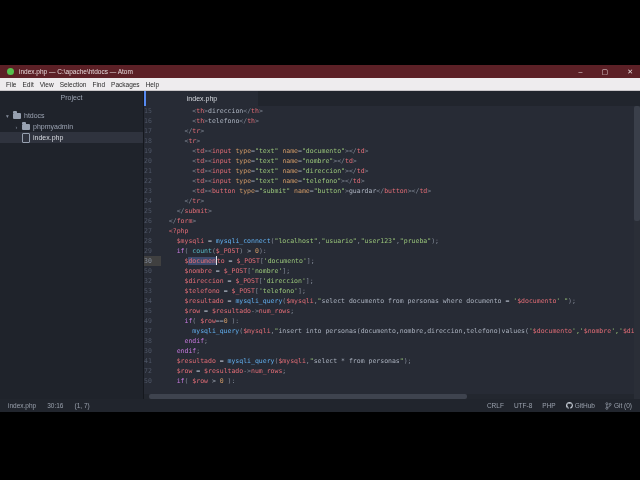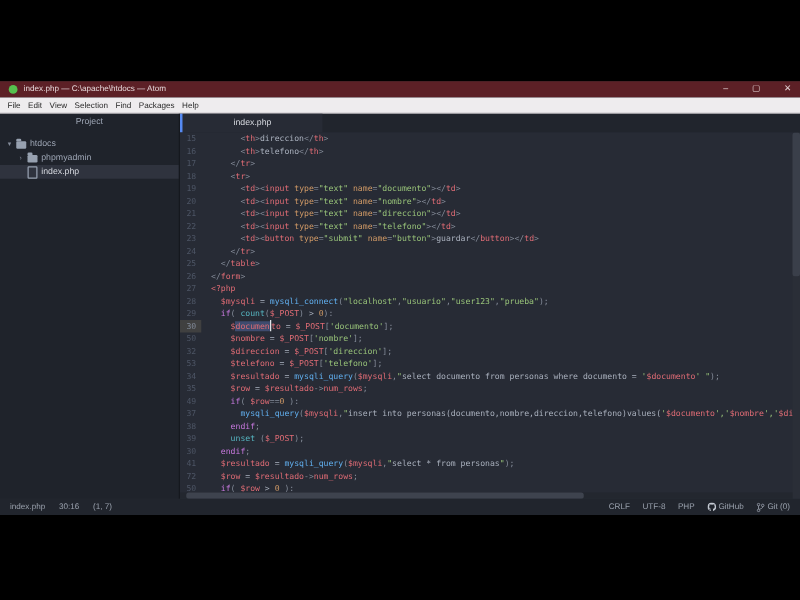--- a/index.html
+++ b/index.html
@@ -34,21 +34,21 @@
   .ticon.file{width:6px;height:8px;border:1px solid #97a1b0;border-radius:1px;background:transparent}
   
   .editor{flex:1;display:flex;flex-direction:column;min-width:0}
   .tabbar{height:15px;flex:none;background:var(--panel_bg,#21252d);display:flex;position:relative}
   .tab-accent{position:absolute;left:0;top:0;width:2px;height:15px;background:var(--accent,#568af2)}
   .tab{width:112px;margin-left:2px;background:var(--editor_bg,#272b35);color:#d7dae0;font-size:7px;
        display:flex;align-items:center;justify-content:center;white-space:nowrap}
   .code{flex:1;position:relative;overflow:hidden;background:var(--editor_bg,#272b35);
         font-family:"DejaVu Sans Mono",monospace;font-size:6.5px;line-height:10px}
   .cl{display:flex;height:10px;white-space:pre}
-  .ln{width:13px;flex:none;text-align:right;padding-right:4px;color:#4d5565;font-size:6.5px}
+  .ln{width:13px;flex:none;text-align:left;padding-right:4px;color:#4d5565;font-size:6.5px}
   .ln.act{color:#828b9a;background:#404040}
   .ct{white-space:pre}
   
   .tk-pln{color:var(--syn_default,#abb2bf)} .tk-pun{color:var(--syn_punct,#848b98)}
   .tk-tag{color:var(--syn_tag,#e06c75)}     .tk-attr{color:var(--syn_attr,#d19a66)}
   .tk-str{color:var(--syn_string,#98c379)}  .tk-var{color:var(--syn_variable,#e06c75)}
   .tk-fn{color:var(--syn_function,#61afef)} .tk-sup{color:var(--syn_support,#56b6c2)}
   .tk-kw{color:var(--syn_keyword,#c678dd)}  .tk-num{color:var(--syn_number,#d19a66)}
   .tk-sql{color:var(--syn_sql,#a9b0bd)}
   .tk-vsel{color:var(--syn_variable,#e06c75);background:var(--selection,#3e4b6e)}
@@ -124,35 +124,34 @@
             <div class="cl"><span class="ln">15</span><span class="ct"><span class="tk-pln">        </span><span class="tk-pun">&lt;</span><span class="tk-tag">th</span><span class="tk-pun">&gt;</span><span class="tk-pln">direccion</span><span class="tk-pun">&lt;/</span><span class="tk-tag">th</span><span class="tk-pun">&gt;</span></span></div>
             <div class="cl"><span class="ln">16</span><span class="ct"><span class="tk-pln">        </span><span class="tk-pun">&lt;</span><span class="tk-tag">th</span><span class="tk-pun">&gt;</span><span class="tk-pln">telefono</span><span class="tk-pun">&lt;/</span><span class="tk-tag">th</span><span class="tk-pun">&gt;</span></span></div>
             <div class="cl"><span class="ln">17</span><span class="ct"><span class="tk-pln">      </span><span class="tk-pun">&lt;/</span><span class="tk-tag">tr</span><span class="tk-pun">&gt;</span></span></div>
             <div class="cl"><span class="ln">18</span><span class="ct"><span class="tk-pln">      </span><span class="tk-pun">&lt;</span><span class="tk-tag">tr</span><span class="tk-pun">&gt;</span></span></div>
             <div class="cl"><span class="ln">19</span><span class="ct"><span class="tk-pln">        </span><span class="tk-pun">&lt;</span><span class="tk-tag">td</span><span class="tk-pun">&gt;&lt;</span><span class="tk-tag">input</span><span class="tk-pln"> </span><span class="tk-attr">type</span><span class="tk-pun">=</span><span class="tk-str">"text"</span><span class="tk-pln"> </span><span class="tk-attr">name</span><span class="tk-pun">=</span><span class="tk-str">"documento"</span><span class="tk-pun">&gt;&lt;/</span><span class="tk-tag">td</span><span class="tk-pun">&gt;</span></span></div>
             <div class="cl"><span class="ln">20</span><span class="ct"><span class="tk-pln">        </span><span class="tk-pun">&lt;</span><span class="tk-tag">td</span><span class="tk-pun">&gt;&lt;</span><span class="tk-tag">input</span><span class="tk-pln"> </span><span class="tk-attr">type</span><span class="tk-pun">=</span><span class="tk-str">"text"</span><span class="tk-pln"> </span><span class="tk-attr">name</span><span class="tk-pun">=</span><span class="tk-str">"nombre"</span><span class="tk-pun">&gt;&lt;/</span><span class="tk-tag">td</span><span class="tk-pun">&gt;</span></span></div>
             <div class="cl"><span class="ln">21</span><span class="ct"><span class="tk-pln">        </span><span class="tk-pun">&lt;</span><span class="tk-tag">td</span><span class="tk-pun">&gt;&lt;</span><span class="tk-tag">input</span><span class="tk-pln"> </span><span class="tk-attr">type</span><span class="tk-pun">=</span><span class="tk-str">"text"</span><span class="tk-pln"> </span><span class="tk-attr">name</span><span class="tk-pun">=</span><span class="tk-str">"direccion"</span><span class="tk-pun">&gt;&lt;/</span><span class="tk-tag">td</span><span class="tk-pun">&gt;</span></span></div>
             <div class="cl"><span class="ln">22</span><span class="ct"><span class="tk-pln">        </span><span class="tk-pun">&lt;</span><span class="tk-tag">td</span><span class="tk-pun">&gt;&lt;</span><span class="tk-tag">input</span><span class="tk-pln"> </span><span class="tk-attr">type</span><span class="tk-pun">=</span><span class="tk-str">"text"</span><span class="tk-pln"> </span><span class="tk-attr">name</span><span class="tk-pun">=</span><span class="tk-str">"telefono"</span><span class="tk-pun">&gt;&lt;/</span><span class="tk-tag">td</span><span class="tk-pun">&gt;</span></span></div>
             <div class="cl"><span class="ln">23</span><span class="ct"><span class="tk-pln">        </span><span class="tk-pun">&lt;</span><span class="tk-tag">td</span><span class="tk-pun">&gt;&lt;</span><span class="tk-tag">button</span><span class="tk-pln"> </span><span class="tk-attr">type</span><span class="tk-pun">=</span><span class="tk-str">"submit"</span><span class="tk-pln"> </span><span class="tk-attr">name</span><span class="tk-pun">=</span><span class="tk-str">"button"</span><span class="tk-pun">&gt;</span><span class="tk-pln">guardar</span><span class="tk-pun">&lt;/</span><span class="tk-tag">button</span><span class="tk-pun">&gt;&lt;/</span><span class="tk-tag">td</span><span class="tk-pun">&gt;</span></span></div>
             <div class="cl"><span class="ln">24</span><span class="ct"><span class="tk-pln">      </span><span class="tk-pun">&lt;/</span><span class="tk-tag">tr</span><span class="tk-pun">&gt;</span></span></div>
-            <div class="cl"><span class="ln">25</span><span class="ct"><span class="tk-pln">    </span><span class="tk-pun">&lt;/</span><span class="tk-tag">table</span><span class="tk-pun">&gt;</span></span></div>
+            <div class="cl"><span class="ln">25</span><span class="ct"><span class="tk-pln">    </span><span class="tk-pun">&lt;/</span><span class="tk-tag">submit</span><span class="tk-pun">&gt;</span></span></div>
             <div class="cl"><span class="ln">26</span><span class="ct"><span class="tk-pln">  </span><span class="tk-pun">&lt;/</span><span class="tk-tag">form</span><span class="tk-pun">&gt;</span></span></div>
             <div class="cl"><span class="ln">27</span><span class="ct"><span class="tk-pln">  </span><span class="tk-tag">&lt;?php</span></span></div>
             <div class="cl"><span class="ln">28</span><span class="ct"><span class="tk-pln">    </span><span class="tk-var">$mysqli</span><span class="tk-pln"> = </span><span class="tk-fn">mysqli_connect</span><span class="tk-pun">(</span><span class="tk-str">"localhost"</span><span class="tk-pun">,</span><span class="tk-str">"usuario"</span><span class="tk-pun">,</span><span class="tk-str">"user123"</span><span class="tk-pun">,</span><span class="tk-str">"prueba"</span><span class="tk-pun">);</span></span></div>
             <div class="cl"><span class="ln">29</span><span class="ct"><span class="tk-pln">    </span><span class="tk-kw">if</span><span class="tk-pun">( </span><span class="tk-sup">count</span><span class="tk-pun">(</span><span class="tk-var">$_POST</span><span class="tk-pun">)</span><span class="tk-pln"> &gt; </span><span class="tk-num">0</span><span class="tk-pun">):</span></span></div>
             <div class="cl"><span class="ln act">30</span><span class="ct"><span class="tk-pln">      </span><span class="tk-var">$</span><span class="tk-vsel">documen</span><span class="tk-cur"></span><span class="tk-var">to</span><span class="tk-pln"> = </span><span class="tk-var">$_POST</span><span class="tk-pun">[</span><span class="tk-str">'documento'</span><span class="tk-pun">];</span></span></div>
             <div class="cl"><span class="ln">50</span><span class="ct"><span class="tk-pln">      </span><span class="tk-var">$nombre</span><span class="tk-pln"> = </span><span class="tk-var">$_POST</span><span class="tk-pun">[</span><span class="tk-str">'nombre'</span><span class="tk-pun">];</span></span></div>
             <div class="cl"><span class="ln">32</span><span class="ct"><span class="tk-pln">      </span><span class="tk-var">$direccion</span><span class="tk-pln"> = </span><span class="tk-var">$_POST</span><span class="tk-pun">[</span><span class="tk-str">'direccion'</span><span class="tk-pun">];</span></span></div>
             <div class="cl"><span class="ln">53</span><span class="ct"><span class="tk-pln">      </span><span class="tk-var">$telefono</span><span class="tk-pln"> = </span><span class="tk-var">$_POST</span><span class="tk-pun">[</span><span class="tk-str">'telefono'</span><span class="tk-pun">];</span></span></div>
             <div class="cl"><span class="ln">34</span><span class="ct"><span class="tk-pln">      </span><span class="tk-var">$resultado</span><span class="tk-pln"> = </span><span class="tk-fn">mysqli_query</span><span class="tk-pun">(</span><span class="tk-var">$mysqli</span><span class="tk-pun">,</span><span class="tk-str">"</span><span class="tk-sql">select documento from personas where documento = </span><span class="tk-str">'</span><span class="tk-var">$documento</span><span class="tk-str">' "</span><span class="tk-pun">);</span></span></div>
             <div class="cl"><span class="ln">35</span><span class="ct"><span class="tk-pln">      </span><span class="tk-var">$row</span><span class="tk-pln"> = </span><span class="tk-var">$resultado</span><span class="tk-pun">-&gt;</span><span class="tk-var">num_rows</span><span class="tk-pun">;</span></span></div>
             <div class="cl"><span class="ln">49</span><span class="ct"><span class="tk-pln">      </span><span class="tk-kw">if</span><span class="tk-pun">( </span><span class="tk-var">$row</span><span class="tk-pun">==</span><span class="tk-num">0</span><span class="tk-pun"> ):</span></span></div>
             <div class="cl"><span class="ln">37</span><span class="ct"><span class="tk-pln">        </span><span class="tk-fn">mysqli_query</span><span class="tk-pun">(</span><span class="tk-var">$mysqli</span><span class="tk-pun">,</span><span class="tk-str">"</span><span class="tk-sql">insert into personas(documento,nombre,direccion,telefono)values(</span><span class="tk-str">'</span><span class="tk-var">$documento</span><span class="tk-str">','</span><span class="tk-var">$nombre</span><span class="tk-str">','</span><span class="tk-var">$direccion</span></span></div>
             <div class="cl"><span class="ln">38</span><span class="ct"><span class="tk-pln">      </span><span class="tk-kw">endif</span><span class="tk-pun">;</span></span></div>
-            <div class="cl"><span class="ln">39</span><span class="ct"><span class="tk-pln">      </span><span class="tk-sup">unset</span><span class="tk-pln"> </span><span class="tk-pun">(</span><span class="tk-var">$_POST</span><span class="tk-pun">);</span></span></div>
             <div class="cl"><span class="ln">30</span><span class="ct"><span class="tk-pln">    </span><span class="tk-kw">endif</span><span class="tk-pun">;</span></span></div>
             <div class="cl"><span class="ln">41</span><span class="ct"><span class="tk-pln">    </span><span class="tk-var">$resultado</span><span class="tk-pln"> = </span><span class="tk-fn">mysqli_query</span><span class="tk-pun">(</span><span class="tk-var">$mysqli</span><span class="tk-pun">,</span><span class="tk-str">"</span><span class="tk-sql">select * from personas</span><span class="tk-str">"</span><span class="tk-pun">);</span></span></div>
             <div class="cl"><span class="ln">72</span><span class="ct"><span class="tk-pln">    </span><span class="tk-var">$row</span><span class="tk-pln"> = </span><span class="tk-var">$resultado</span><span class="tk-pun">-&gt;</span><span class="tk-var">num_rows</span><span class="tk-pun">;</span></span></div>
             <div class="cl"><span class="ln">50</span><span class="ct"><span class="tk-pln">    </span><span class="tk-kw">if</span><span class="tk-pun">( </span><span class="tk-var">$row</span><span class="tk-pln"> &gt; </span><span class="tk-num">0</span><span class="tk-pun"> ):</span></span></div>
           </div>
         <div class="vscroll">
           <div class="vthumb"></div>
         </div>
         <div class="hscroll">
           <div class="hthumb"></div>

